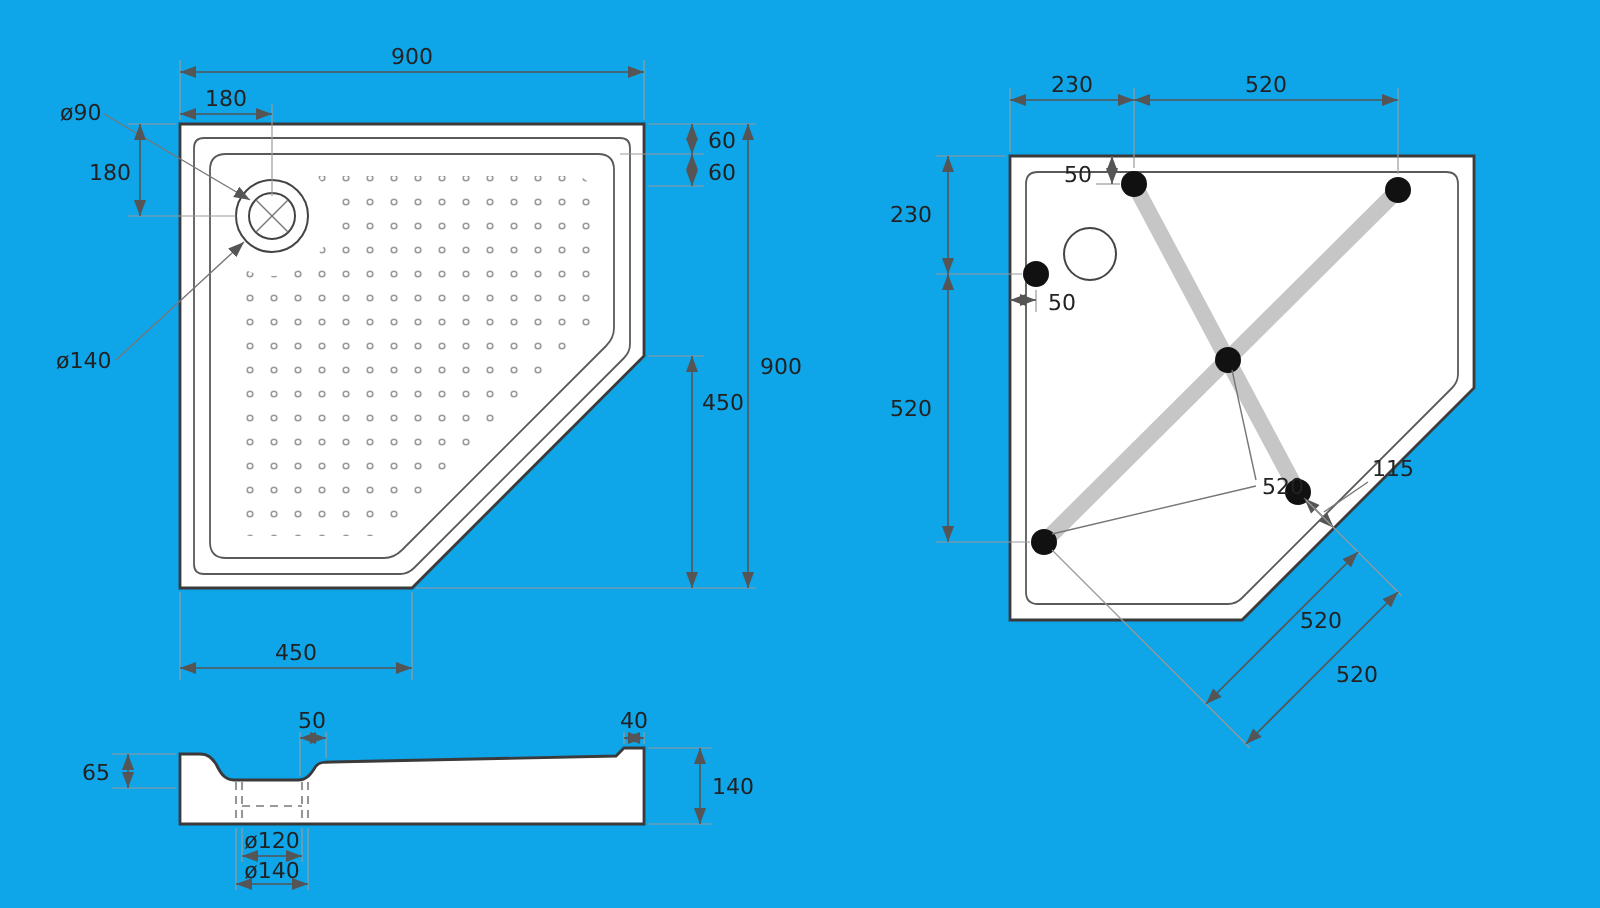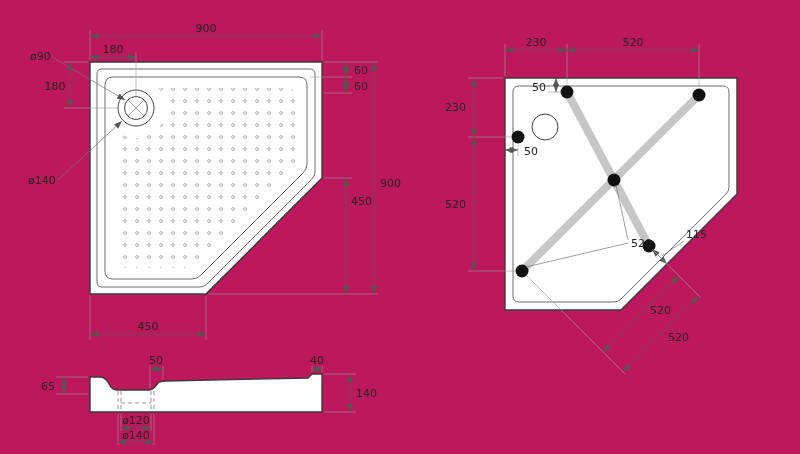--- a/index.html
+++ b/index.html
@@ -1,16 +1,16 @@
 <!DOCTYPE html>
 <html><head>
 <meta charset="utf-8">
 <style>
   html,body{margin:0;padding:0;background:#ffffff;}
-  .stage{width:800px;height:454px;position:relative;background:#be185d;
+  .stage{width:800px;height:454px;position:relative;background:#0ea5e9;
          font-family:"DejaVu Sans", sans-serif;}
   svg{display:block}
   .geo{fill:#ffffff;stroke:#3a3a3a;stroke-width:1.4;}
   .rim{fill:none;stroke:#5a5a5a;stroke-width:0.9;}
   .ext{stroke:#9a9a9a;stroke-width:0.6;fill:none;}
   .dim{stroke:#555;stroke-width:0.8;fill:none;
        marker-start:url(#ms);marker-end:url(#ma);}
   .ldr{stroke:#777;stroke-width:0.7;fill:none;marker-end:url(#ma);}
   .plain{stroke:#777;stroke-width:0.7;fill:none;}
   .dashed{stroke:#7a7a7a;stroke-width:0.8;fill:none;stroke-dasharray:4 3;}

